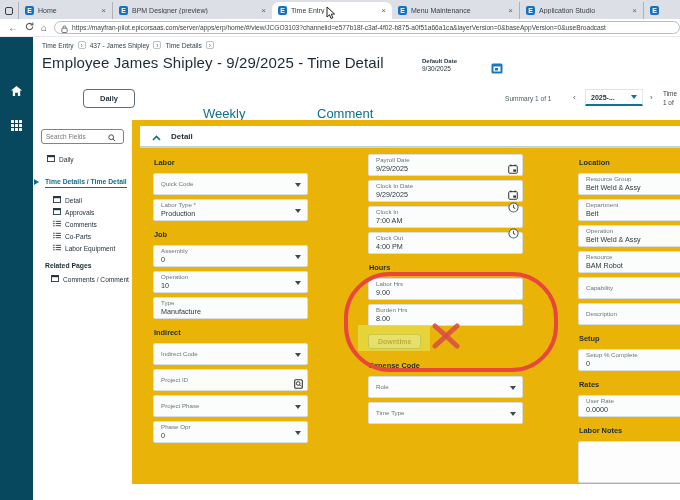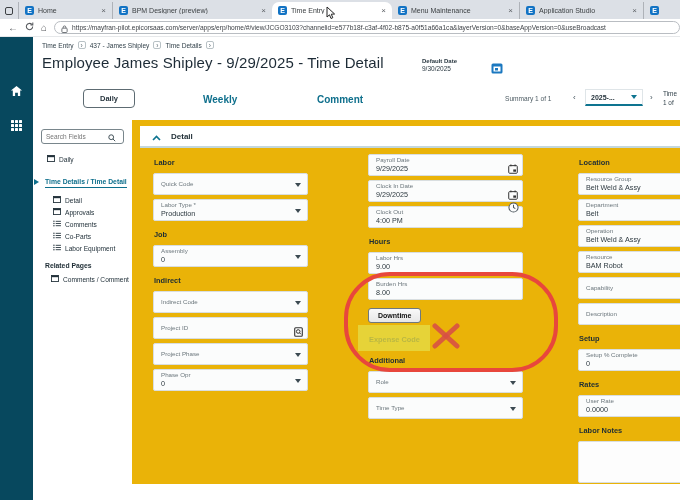--- a/index.html
+++ b/index.html
@@ -33,21 +33,21 @@
   .crumbs { position:absolute; left:9px; top:4px; display:flex; align-items:center; gap:4px; font-size:6.6px; color:#33424b; }
   .crumbbox { width:8px; height:8px; border:1px solid #b9c2c6; border-radius:2px; font-size:6.5px; line-height:7px; text-align:center; color:#5c6a72; }
   .pagetitle { position:absolute; left:9px; top:17px; font-size:15px; font-weight:500; color:#1d2b36; letter-spacing:0.1px; }
   .defdate { position:absolute; left:389px; top:21px; }
   .defdate .l1 { font-size:6px; font-weight:bold; color:#2b3942; }
   .defdate .l2 { font-size:6.5px; color:#2b3942; margin-top:1px; }
   .bluecal { position:absolute; left:458px; top:23px; }
   
   .viewtabs { position:absolute; left:33px; top:86px; width:647px; height:26px; background:#fff; }
   .dailybtn { position:absolute; left:50px; top:3px; width:52px; height:19px; border:1px solid #5d6b72; border-radius:4px; background:#fff; font-size:7.5px; font-weight:bold; color:#25333c; display:flex; align-items:center; justify-content:center; }
-  .viewlink { position:absolute; top:8px; font-size:10px; font-weight:bold; color:#0e6f8c; }
+  .viewlink { position:absolute; top:20px; font-size:13px; font-weight:normal; color:#0e6f8c; }
   .summarytxt { position:absolute; left:472px; top:9px; font-size:6.6px; color:#4d5b63; }
   .pgchev { position:absolute; top:7px; font-size:8px; color:#42525b; }
   .perioddd { position:absolute; left:552px; top:3px; width:58px; height:17px; background:#fff; border:1px solid #dfe5e8; border-bottom:2px solid #0e7490; display:flex; align-items:center; padding:0 5px; gap:6px; }
   .perioddd .ptxt { font-size:7px; font-weight:bold; color:#25333c; }
   .caret-down { width:0; height:0; border-left:3.5px solid transparent; border-right:3.5px solid transparent; border-top:4px solid #0e7490; margin-left:auto; }
   .edgecut { position:absolute; left:630px; top:4px; font-size:6.4px; color:#33424b; line-height:1.4; white-space:nowrap; }
   
   .content { position:absolute; left:33px; top:112px; width:647px; height:364px; background:#eab308; overflow:hidden;margin-top:8px; }
   .leftnav { position:absolute; left:0; top:0; width:99px; height:388px; background:#fff; }
   .searchwrap { position:absolute; left:8px; top:9px; width:83px; height:15px; border:1px solid #79868c; border-radius:3px; background:#fff; display:flex; align-items:center; padding:0 4px; }
@@ -299,20 +299,29 @@
       <span class="lbl">Labor Type *</span>
       <span class="val">Production</span>
       <span class="fcaret"></span>
     </div>
     <div class="sec gap">Job</div>
     <div class="field">
       <span class="lbl">Assembly</span>
       <span class="val">0</span>
       <span class="fcaret"></span>
     </div>
+    <div class="field">
+      <span class="lbl">Operation</span>
+      <span class="val">10</span>
+      <span class="fcaret"></span>
+    </div>
+    <div class="field">
+      <span class="lbl">Type</span>
+      <span class="val">Manufacture</span>
+    </div>
     <div class="sec gap">Indirect</div>
     <div class="field">
       <span class="lbl">Indirect Code</span>
 
       <span class="fcaret"></span>
     </div>
     <div class="field">
       <span class="lbl">Project ID</span>
 
       <span class="fico"><svg width="9" height="10" viewBox="0 0 9 10">
@@ -348,39 +357,46 @@
       <span class="lbl">Clock In Date</span>
       <span class="val">9/29/2025</span>
       <span class="fico"><svg width="10" height="10" viewBox="0 0 11 11">
             <rect x="0.8" y="1.8" width="9.4" height="8.4" rx="1" fill="none" stroke="#333" stroke-width="1.1"></rect>
             <line x1="3.2" y1="0.5" x2="3.2" y2="2.5" stroke="#333" stroke-width="1.1"></line>
             <line x1="7.8" y1="0.5" x2="7.8" y2="2.5" stroke="#333" stroke-width="1.1"></line>
             <rect x="5.8" y="6" width="3" height="2.5" fill="#333"></rect>
           </svg></span>
     </div>
     <div class="field">
+      <span class="lbl">Clock In</span>
+      <span class="val">7:00 AM</span>
+      <span class="fico clockpos"><svg width="11" height="11" viewBox="0 0 12 12">
+            <circle cx="6" cy="6" r="5" fill="#fbfcfc" stroke="#4a555c" stroke-width="1.1"></circle>
+            <polyline points="6,3 6,6 8,7.2" fill="none" stroke="#4a555c" stroke-width="1.1"></polyline>
+          </svg></span>
+    </div>
+    <div class="field">
       <span class="lbl">Clock Out</span>
       <span class="val">4:00 PM</span>
       <span class="fico clockpos"><svg width="11" height="11" viewBox="0 0 12 12">
             <circle cx="6" cy="6" r="5" fill="#fbfcfc" stroke="#4a555c" stroke-width="1.1"></circle>
             <polyline points="6,3 6,6 8,7.2" fill="none" stroke="#4a555c" stroke-width="1.1"></polyline>
           </svg></span>
     </div>
     <div class="sec gap">Hours</div>
     <div class="field">
       <span class="lbl">Labor Hrs</span>
       <span class="val">9.00</span>
     </div>
     <div class="field">
       <span class="lbl">Burden Hrs</span>
       <span class="val">8.00</span>
     </div>
     <button class="downtime">Downtime</button>
     <div class="sec gap" style="margin-top:12px">Expense Code</div>
-    <div class="sec gap" style="margin-top:12px">Additional</div>
     <div class="field">
       <span class="lbl">Role</span>
 
       <span class="fcaret"></span>
     </div>
     <div class="field" style="margin-top:4px">
       <span class="lbl">Time Type</span>
 
       <span class="fcaret"></span>
     </div>

